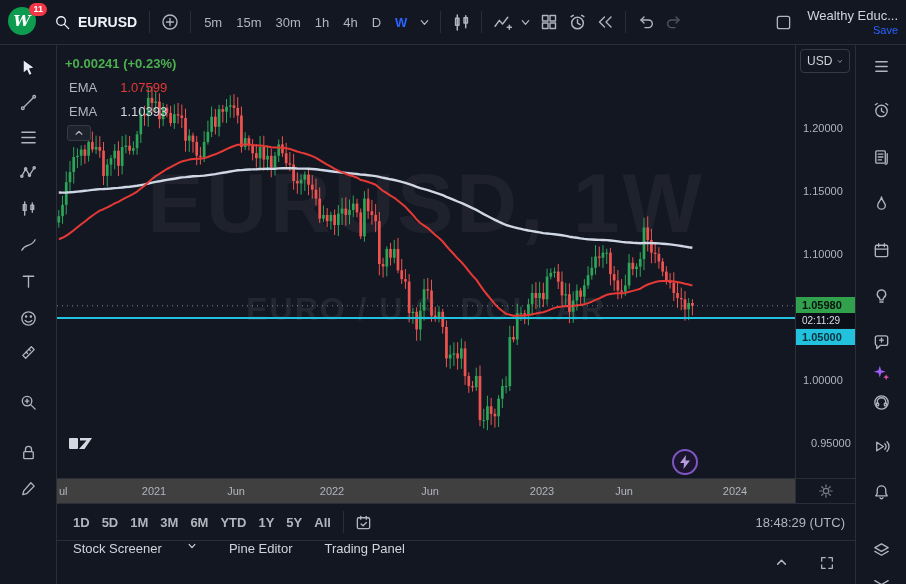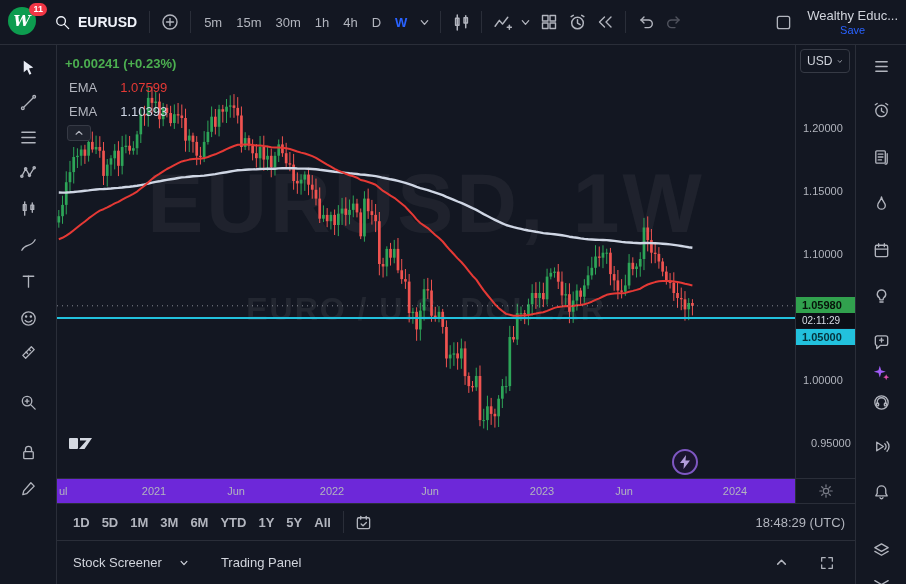--- a/index.html
+++ b/index.html
@@ -15,21 +15,21 @@
   .dim{color:#50535e;}
   .logo{position:relative;width:32px;height:30px;margin-right:8px;flex:none;}
   .logo-circle{width:28px;height:28px;border-radius:50%;background:#0d9c4f;display:flex;align-items:center;justify-content:center;color:#fff;font-family:"DejaVu Serif",serif;font-style:italic;font-weight:700;font-size:15px;}
   .logo-badge{position:absolute;top:-4px;right:-7px;background:#f23645;color:#fff;font-size:9px;line-height:1;border-radius:8px;padding:2px 4px;font-weight:700;}
   .symbol-btn{display:flex;align-items:center;gap:7px;background:none;border:none;color:#f0f3fa;font-size:14px;font-weight:700;height:28px;border-radius:4px;padding:0 6px;flex:none;}
   .tf{padding:0 7px;font-size:13px;color:#b2b5be;background:none;border:none;height:28px;border-radius:4px;flex:none;}
   .tf.active{color:#2962ff;font-weight:700;}
   #tf-row{display:flex;align-items:center;}
   .layout-block{margin-left:auto;display:flex;align-items:center;gap:10px;flex:none;}
   .layout-name{color:#d1d4dc;font-size:13px;white-space:nowrap;max-width:104px;overflow:hidden;}
-  .save-link{color:#2962ff;font-size:11px;text-align:center;margin-top:1px;}
+  .save-link{color:#2962ff;font-size:11px;text-align:right;margin-top:1px;}
 
   
   .left-toolbar{position:absolute;left:0;top:45px;width:57px;height:539px;box-sizing:border-box;border-right:1px solid #2a2e39;background:#131722;z-index:4;}
   .lbtn{position:absolute;left:50%;transform:translateX(-50%);width:36px;height:32px;display:flex;align-items:center;justify-content:center;background:none;border:none;color:#b2b5be;border-radius:4px;}
   .lbtn.sel{color:#e8ecf5;}
 
   
   .chart-area{position:absolute;left:57px;top:45px;width:738px;height:433px;overflow:hidden;background:#131722;}
   #chart-svg{position:absolute;left:0;top:0;width:738px;height:433px;z-index:1;}
   .watermark1{position:absolute;left:0;right:0;top:110px;text-align:center;font-size:84px;font-weight:700;color:rgba(255,255,255,0.05);letter-spacing:3px;pointer-events:none;z-index:0;white-space:nowrap;}
@@ -45,30 +45,30 @@
   
   .price-scale{position:absolute;left:795px;top:45px;width:60px;height:433px;box-sizing:border-box;border-left:1px solid #2a2e39;background:#131722;z-index:2;}
   .usd-btn{position:absolute;left:4px;top:4px;width:50px;height:24px;border:1px solid #363a45;border-radius:4px;background:#131722;color:#d1d4dc;font-size:12px;display:flex;align-items:center;justify-content:center;gap:5px;}
   .pl{position:absolute;left:7px;font-size:11px;color:#b2b5be;}
   .badge{position:absolute;left:0;width:100%;box-sizing:border-box;font-size:11px;padding:2px 6px;z-index:2;}
   .badge-current{top:252px;color:#07130a;font-weight:700;}
   .badge-countdown{top:268px;background:#0c0f17;color:#d8dde6;font-size:10px;padding:2px 6px;}
   .badge-level{top:284px;color:#06323b;font-weight:700;}
 
   
-  .time-axis{position:absolute;left:57px;top:478px;width:738px;height:25px;box-sizing:border-box;border-top:1px solid #2a2e39;overflow:hidden;background:#6d28d9;}
+  .time-axis{position:absolute;left:57px;top:478px;width:738px;height:25px;box-sizing:border-box;border-top:1px solid #2a2e39;overflow:hidden;background:#404040;}
   .tl{position:absolute;top:6px;font-size:11px;color:#b2b5be;transform:translateX(-50%);white-space:nowrap;}
   .axis-corner{position:absolute;left:795px;top:478px;width:60px;height:25px;box-sizing:border-box;border-top:1px solid #2a2e39;border-left:1px solid #2a2e39;display:flex;align-items:center;justify-content:center;color:#787b86;background:#131722;}
 
   
   .range-bar{position:absolute;left:57px;top:503px;width:798px;height:37px;box-sizing:border-box;border-top:1px solid #2a2e39;display:flex;align-items:center;padding:0 10px;background:#131722;}
   .rng{font-size:13px;color:#b2b5be;background:none;border:none;padding:3px 6px;border-radius:4px;font-weight:600;flex:none;}
   .clock{margin-left:auto;color:#b2b5be;font-size:13px;white-space:nowrap;}
   .footer{position:absolute;left:57px;top:540px;width:798px;height:44px;box-sizing:border-box;border-top:1px solid #2a2e39;display:flex;align-items:center;background:#131722;}
-  .ftab{font-size:13px;color:#d1d4dc;padding:0 16px;display:flex;align-items:center;gap:17px;background:none;border:none;height:100%;white-space:nowrap;}
+  .ftab{font-size:13px;color:#d1d4dc;padding:0 16px;display:flex;align-items:flex-start;gap:25px;background:none;border:none;height:100%;white-space:nowrap;}
   .footer-icons{margin-left:auto;display:flex;align-items:center;gap:18px;padding-right:14px;}
 
   
   .left-bottom-btn{position:absolute;left:10px;width:36px;height:32px;display:flex;align-items:center;justify-content:center;background:none;border:none;color:#b2b5be;}
 
   
   .sidebar{position:absolute;left:855px;top:45px;width:51px;height:539px;box-sizing:border-box;border-left:1px solid #2a2e39;background:#131722;z-index:5;}
   .sbtn{position:absolute;left:50%;transform:translateX(-50%);width:36px;height:34px;display:flex;align-items:center;justify-content:center;background:none;border:none;color:#b2b5be;border-radius:4px;}
 </style>
 </head>
@@ -718,20 +718,23 @@
 
   <div class="footer">
     <div id="footer-tabs" style="display:flex;align-items:center;height:100%">
         <button class="ftab">
           <span>Stock Screener</span>
           <svg class="ic" width="10" height="10" viewBox="0 0 12 12">
             <polyline points="2.5,4 6,8 9.5,4"></polyline>
           </svg>
         </button>
         <button class="ftab">
+          <span>Pine Editor</span>
+        </button>
+        <button class="ftab">
           <span>Trading Panel</span>
         </button>
       </div>
     <div class="footer-icons">
       <button class="ibtn">
         <svg class="ic" width="13" height="13" viewBox="0 0 12 12">
             <polyline points="2.5,7.5 6,4 9.5,7.5"></polyline>
           </svg>
       </button>
       <button class="ibtn">

